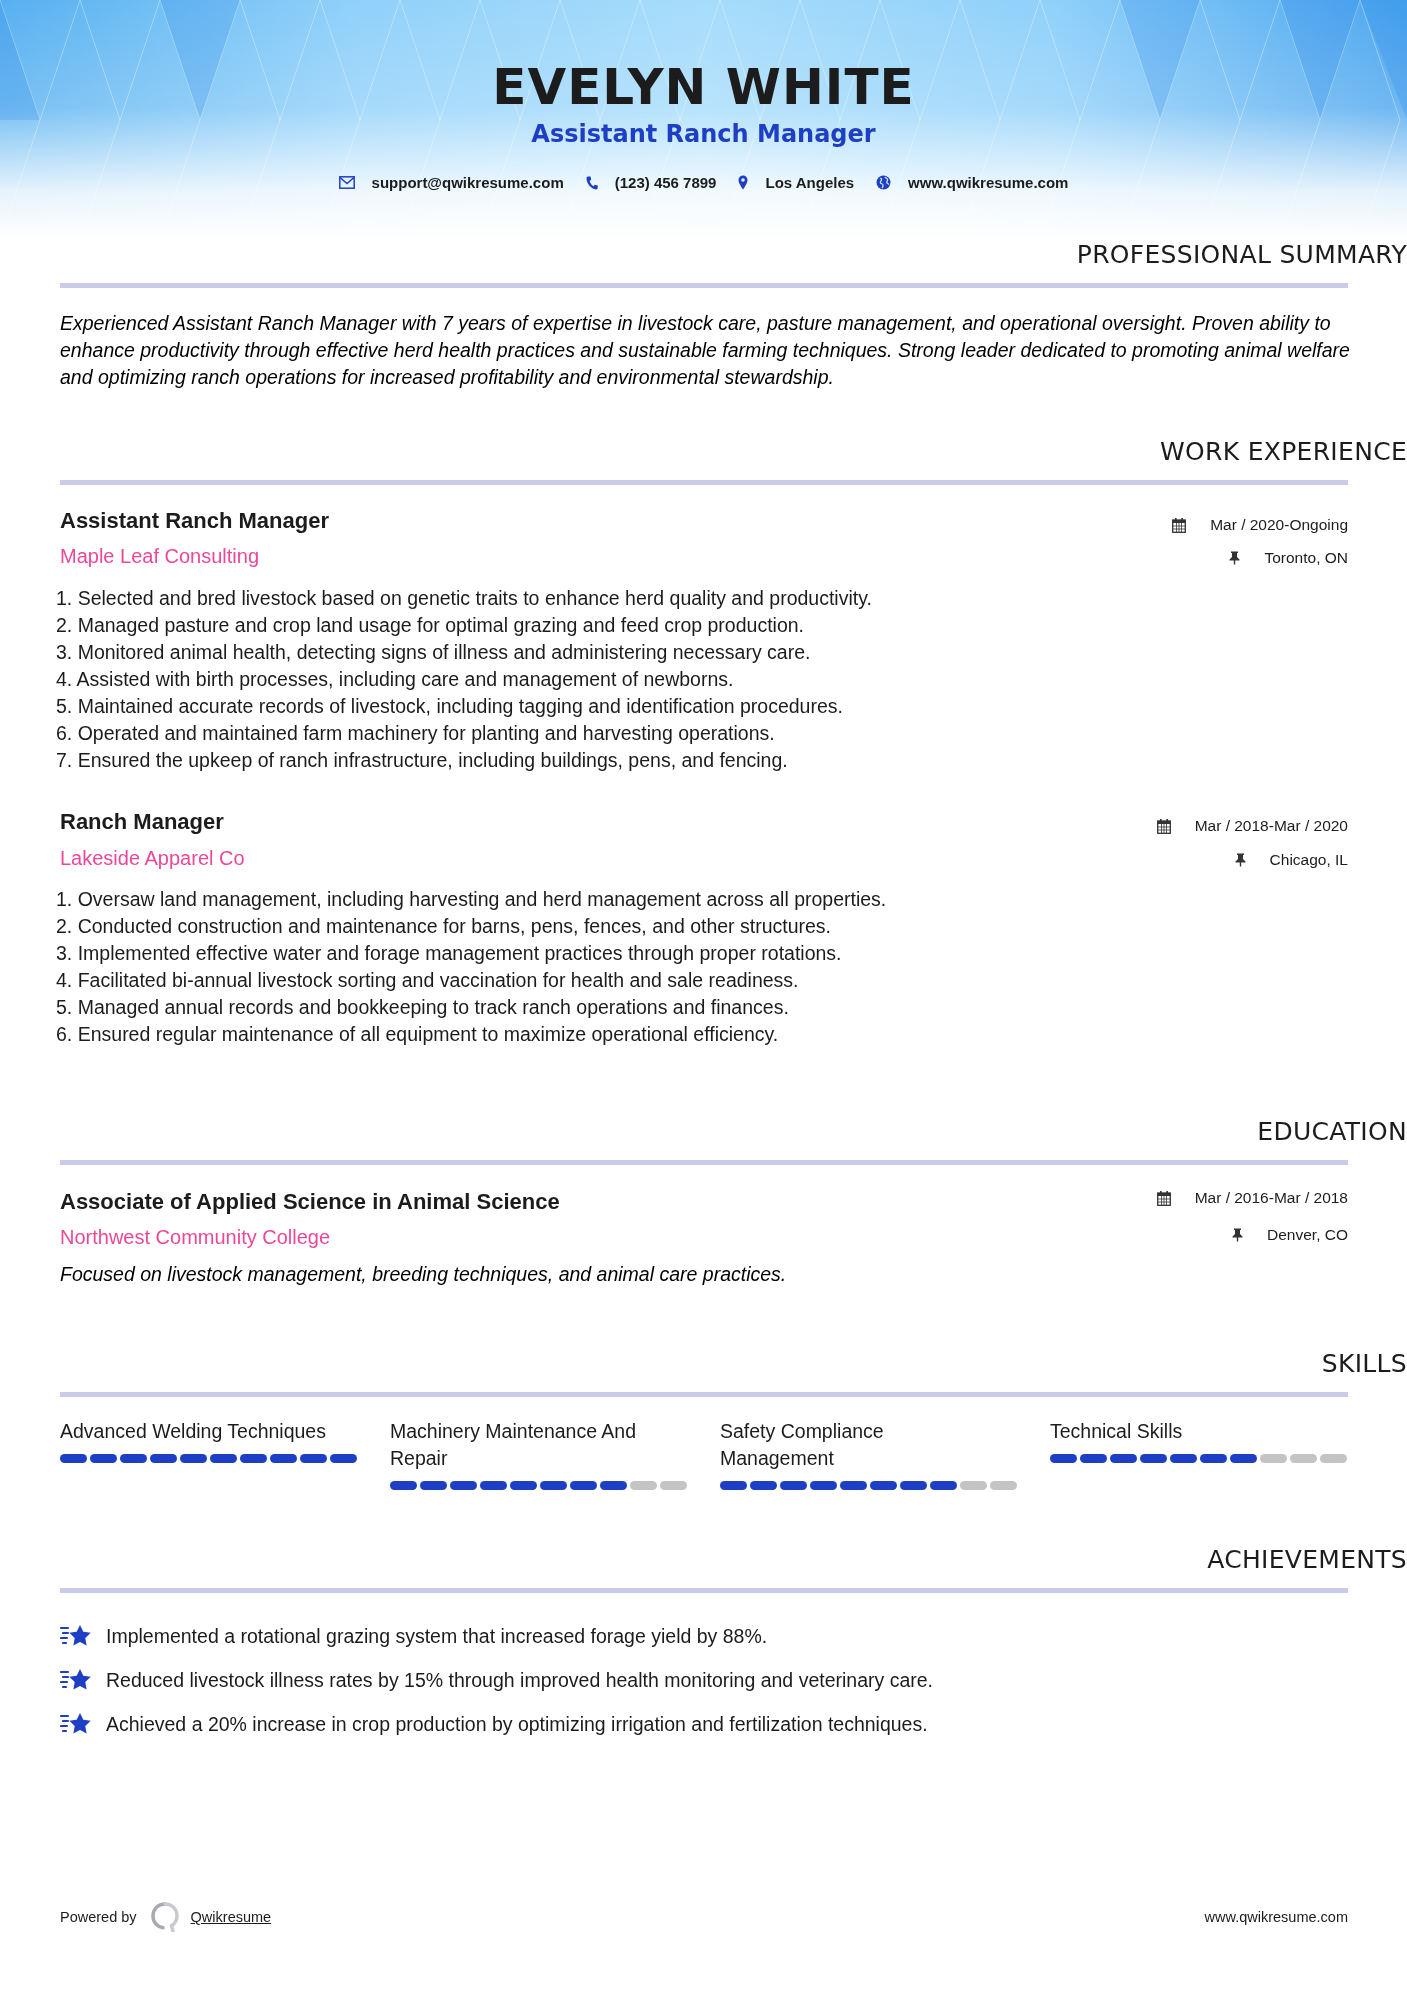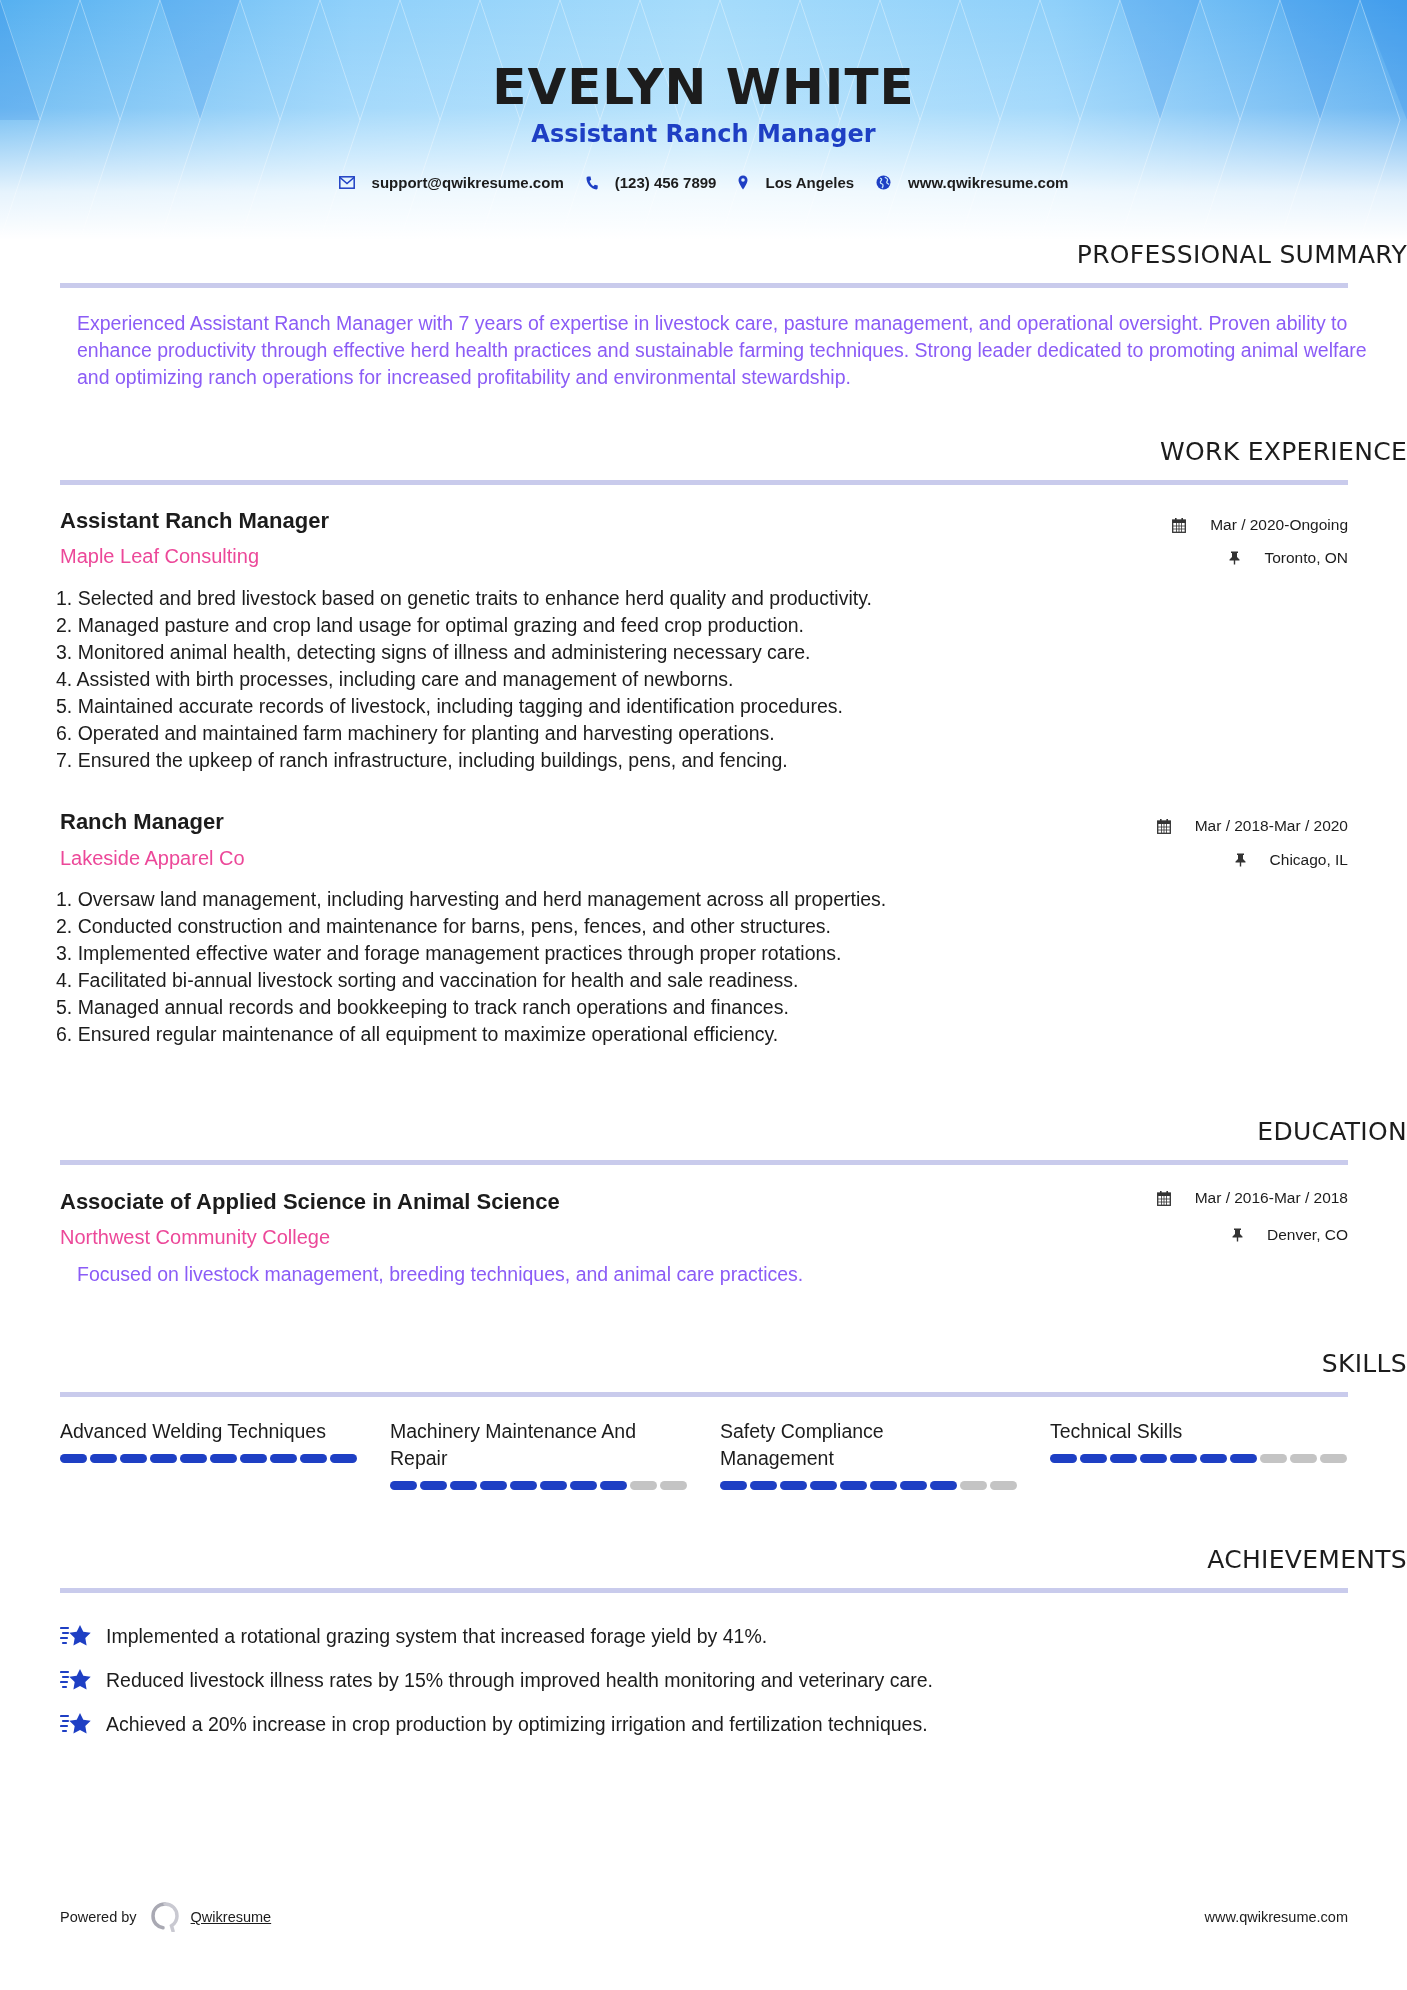--- a/index.html
+++ b/index.html
@@ -28,21 +28,21 @@
   }
   .contact { display: flex; align-items: center; margin: 0 11px; }
   .contact svg { margin-right: 17px; }
 
   .section-title {
     position: absolute; left: 0; width: 100%; text-align: right;
     font-family: "DejaVu Sans", sans-serif; font-size: 25px; font-weight: 500; color: #1c1c1c; letter-spacing: 0.3px;
   }
   .rule { position: absolute; left: 60px; width: 1288px; height: 5px; background: #c9cbec; }
 
-  .para { position: absolute; left: 77px; width: 1290px; font-size: 19.5px; line-height: 27px; color: #8b5cf6; }
+  .para { position: absolute; left: 60px; width: 1290px; font-size: 19.5px; line-height: 27px; color: #000000; font-style: italic; }
 
   .job-title { position: absolute; left: 60px; font-size: 22px; font-weight: bold; color: #1c1c1c; }
   .company { position: absolute; left: 60px; font-size: 20px; color: #ec4899; }
   .meta { position: absolute; right: 59px; font-size: 15.5px; color: #1c1c1c; display: flex; align-items: center; gap: 16px; }
   .meta svg { margin-right: 8px; }
   .bullets { position: absolute; left: 56px; width: 1290px; list-style: none; font-size: 19.5px; line-height: 27px; color: #1c1c1c; }
 
   .skills { position: absolute; left: 60px; top: 1418px; width: 1290px; display: flex; }
   .skill { width: 300px; margin-right: 30px; }
   .skill-name { font-size: 19.5px; line-height: 27px; color: #1c1c1c; min-height: 27px; }
@@ -260,21 +260,21 @@
 </div>
 
 <div class="section-title" style="top:1545px;padding-left:40px;">ACHIEVEMENTS</div>
 <div class="rule" style="top:1588px;"></div>
 <ul class="achievements">
   <li class="achievement">
     <svg width="32" height="26" viewBox="0 0 32 26">
         <path d="M1 5 H8 M3 10 H8 M1 15 H7 M3 20 H6" stroke="#1e3fc4" stroke-width="2.2" stroke-linecap="round"></path>
         <path d="M20 2 L23.3 8.8 L30.7 9.8 L25.3 15 L26.6 22.4 L20 18.9 L13.4 22.4 L14.7 15 L9.3 9.8 L16.7 8.8 Z" fill="#1e3fc4"></path>
       </svg>
-    <span>Implemented a rotational grazing system that increased forage yield by 41%.</span>
+    <span>Implemented a rotational grazing system that increased forage yield by 88%.</span>
   </li>
   <li class="achievement">
     <svg width="32" height="26" viewBox="0 0 32 26">
         <path d="M1 5 H8 M3 10 H8 M1 15 H7 M3 20 H6" stroke="#1e3fc4" stroke-width="2.2" stroke-linecap="round"></path>
         <path d="M20 2 L23.3 8.8 L30.7 9.8 L25.3 15 L26.6 22.4 L20 18.9 L13.4 22.4 L14.7 15 L9.3 9.8 L16.7 8.8 Z" fill="#1e3fc4"></path>
       </svg>
     <span>Reduced livestock illness rates by 15% through improved health monitoring and veterinary care.</span>
   </li>
   <li class="achievement">
     <svg width="32" height="26" viewBox="0 0 32 26">

